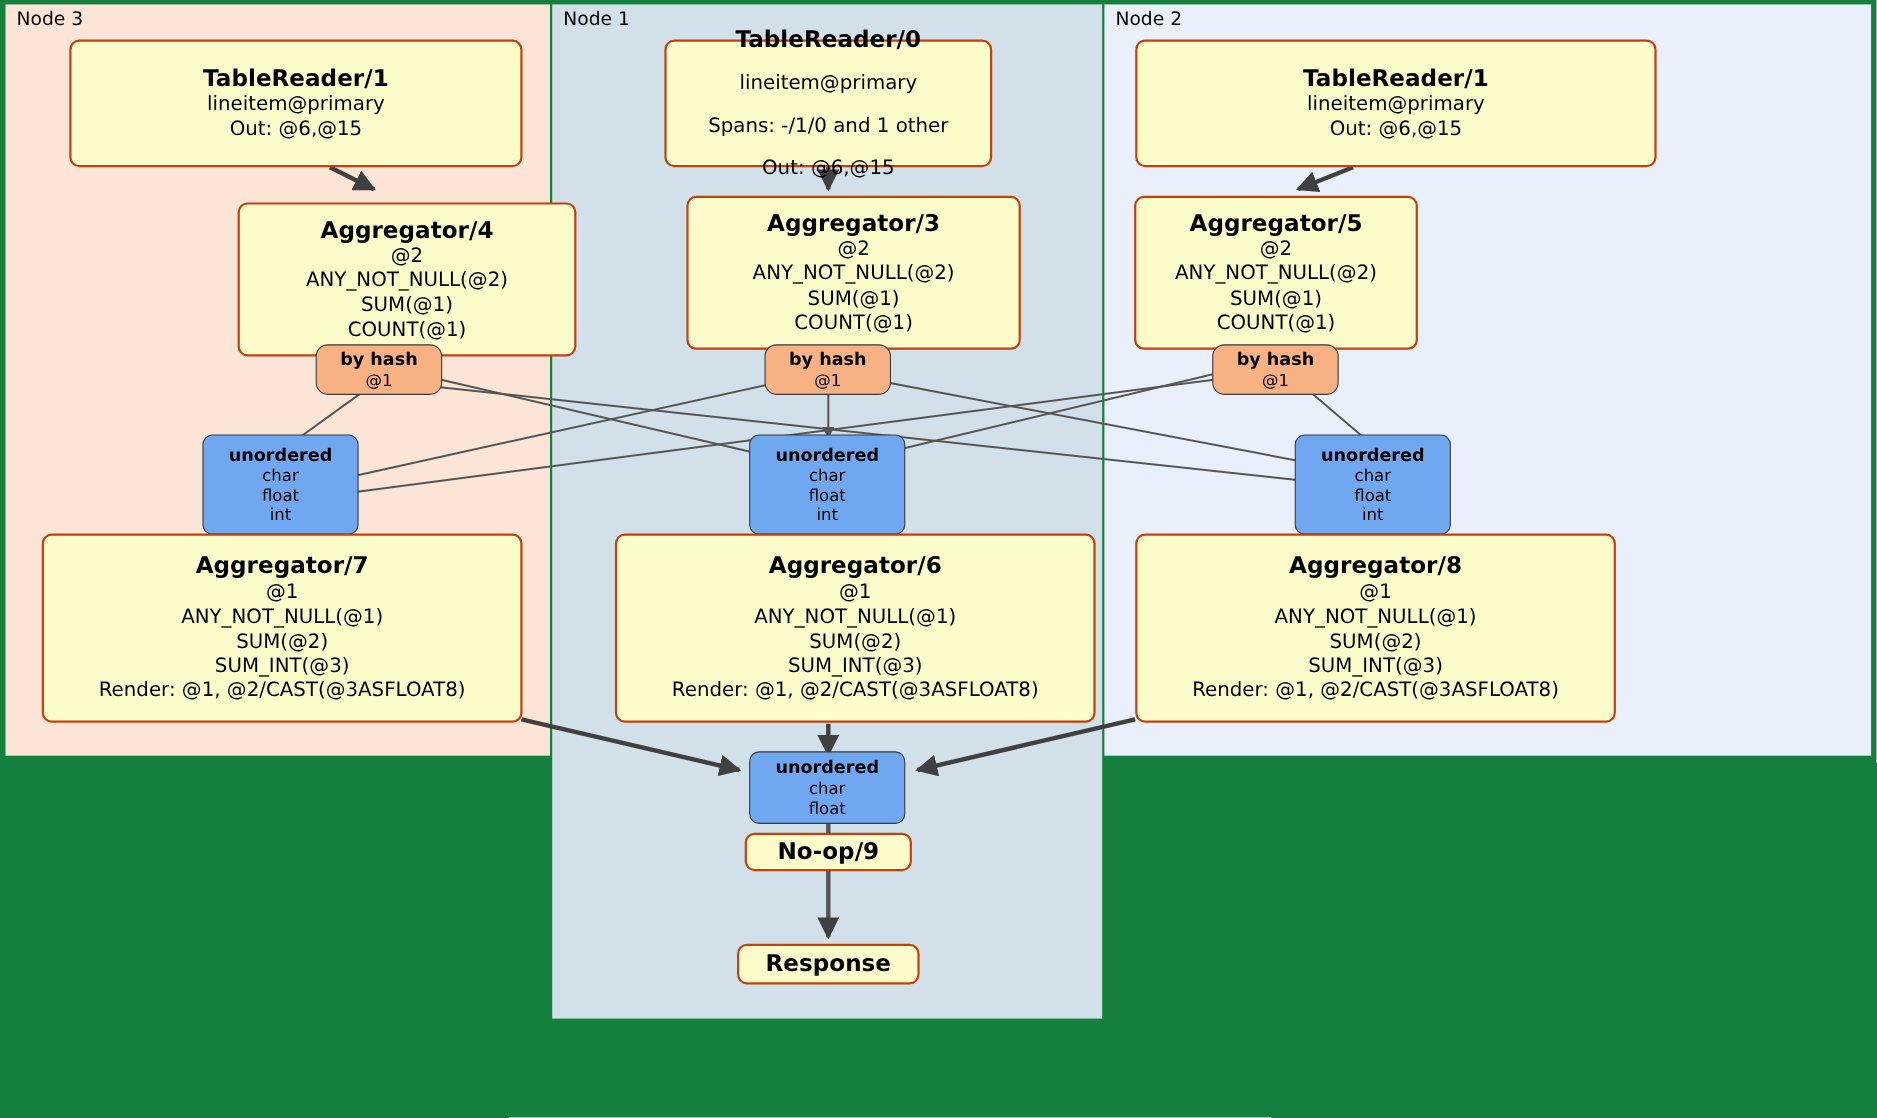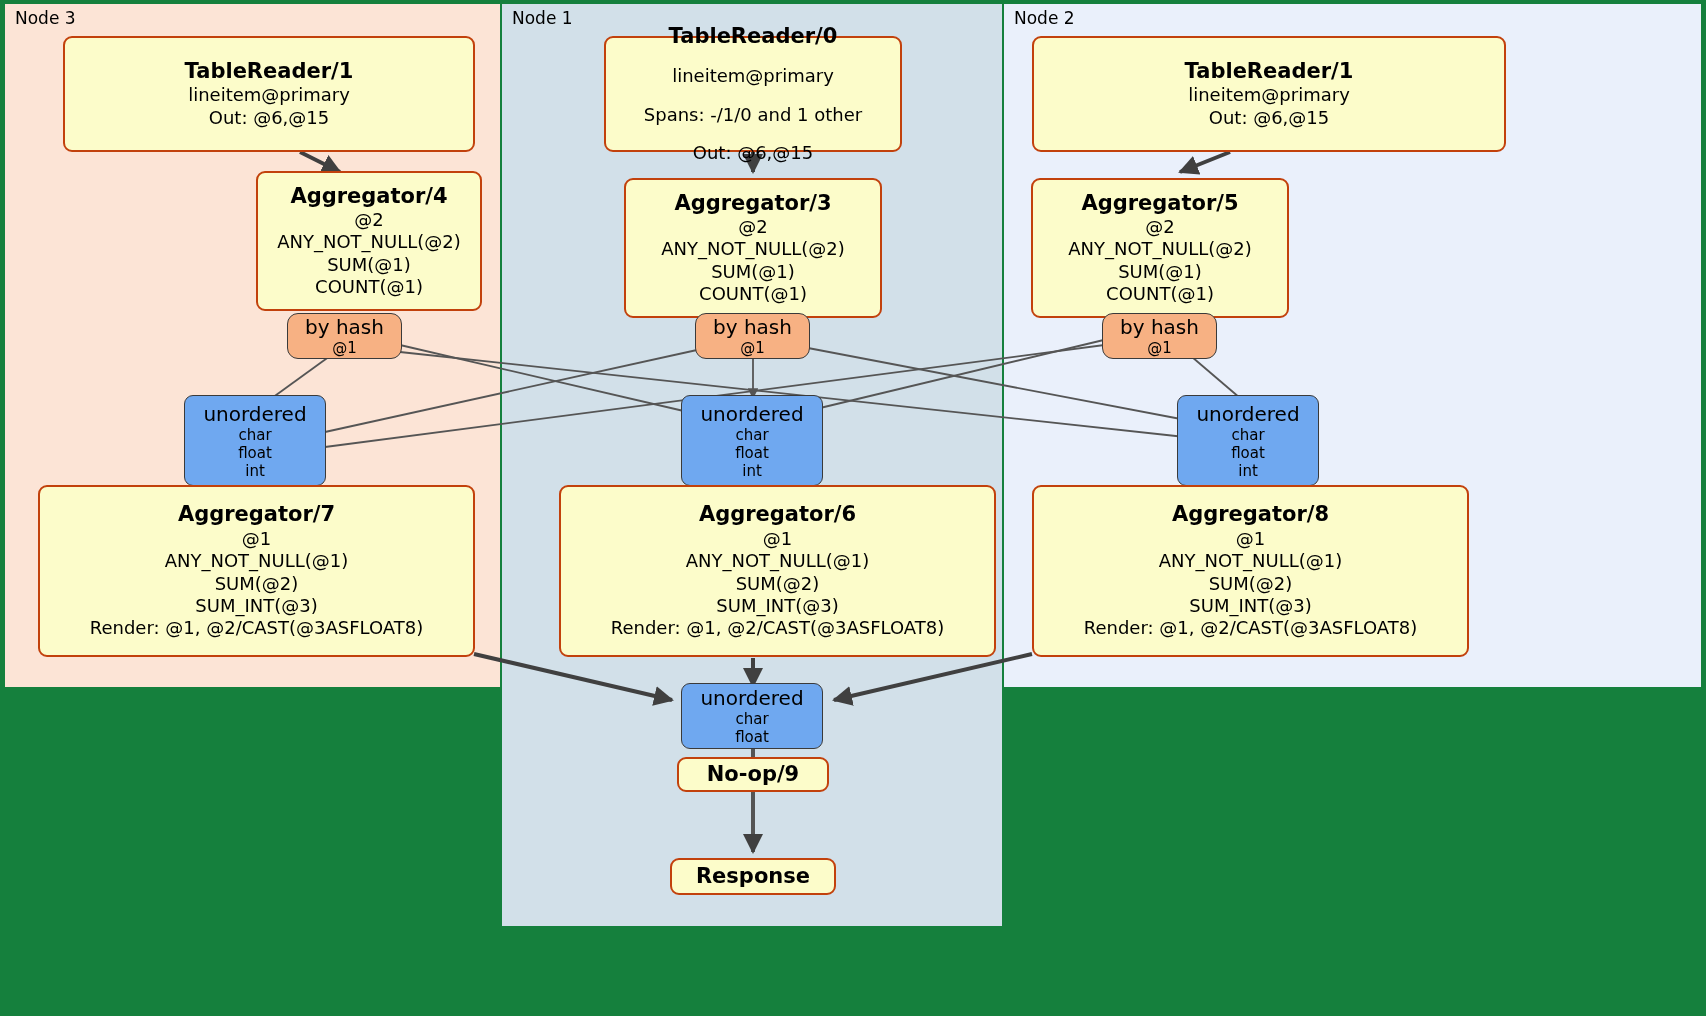--- a/index.html
+++ b/index.html
@@ -63,22 +63,22 @@
     border-radius: 9px;
     padding: 3px 8px;
   }
   .title {
     font-weight: bold;
     font-size: 21px;
     line-height: 1.22;
     white-space: nowrap;
   }
   .title-sm {
-    font-weight: normal;
-    font-size: 20px;
+    font-weight: bold;
+    font-size: 16px;
     line-height: 1.2;
     white-space: nowrap;
   }
   .detail {
     font-size: 18px;
     line-height: 1.24;
     white-space: nowrap;
   }
   .detail-sm {
     font-size: 15px;
@@ -157,21 +157,21 @@
   </svg>
 
   <div class="boxlayer">
 
     <div class="box proc" style="left:63px; top:36px; width:412px; height:116px;">
       <div class="title">TableReader/1</div>
       <div class="detail">lineitem@primary</div>
       <div class="detail">Out: @6,@15</div>
     </div>
 
-    <div class="box proc" style="left:216px; top:171px; width:226px; height:140px;margin-left:40px;">
+    <div class="box proc" style="left:216px; top:184px; width:308px; height:140px;">
       <div class="title">Aggregator/4</div>
       <div class="detail">@2</div>
       <div class="detail">ANY_NOT_NULL(@2)</div>
       <div class="detail">SUM(@1)</div>
       <div class="detail">COUNT(@1)</div>
     </div>
 
     <div class="box router" style="left:287px; top:313px; width:115px; height:46px;">
       <div class="title-sm">by hash</div>
       <div class="detail-sm">@1</div>
@@ -193,21 +193,21 @@
       <div class="detail">Render: @1, @2/CAST(@3ASFLOAT8)</div>
     </div>
 
     <div class="box proc" style="left:604px; top:36px; width:298px; height:116px;gap:16px;">
       <div class="title">TableReader/0</div>
       <div class="detail">lineitem@primary</div>
       <div class="detail">Spans: -/1/0 and 1 other</div>
       <div class="detail">Out: @6,@15</div>
     </div>
 
-    <div class="box proc" style="left:624px; top:178px; width:258px; height:140px;">
+    <div class="box proc" style="left:624px; top:178px; width:304px; height:140px;">
       <div class="title">Aggregator/3</div>
       <div class="detail">@2</div>
       <div class="detail">ANY_NOT_NULL(@2)</div>
       <div class="detail">SUM(@1)</div>
       <div class="detail">COUNT(@1)</div>
     </div>
 
     <div class="box router" style="left:695px; top:313px; width:115px; height:46px;">
       <div class="title-sm">by hash</div>
       <div class="detail-sm">@1</div>

